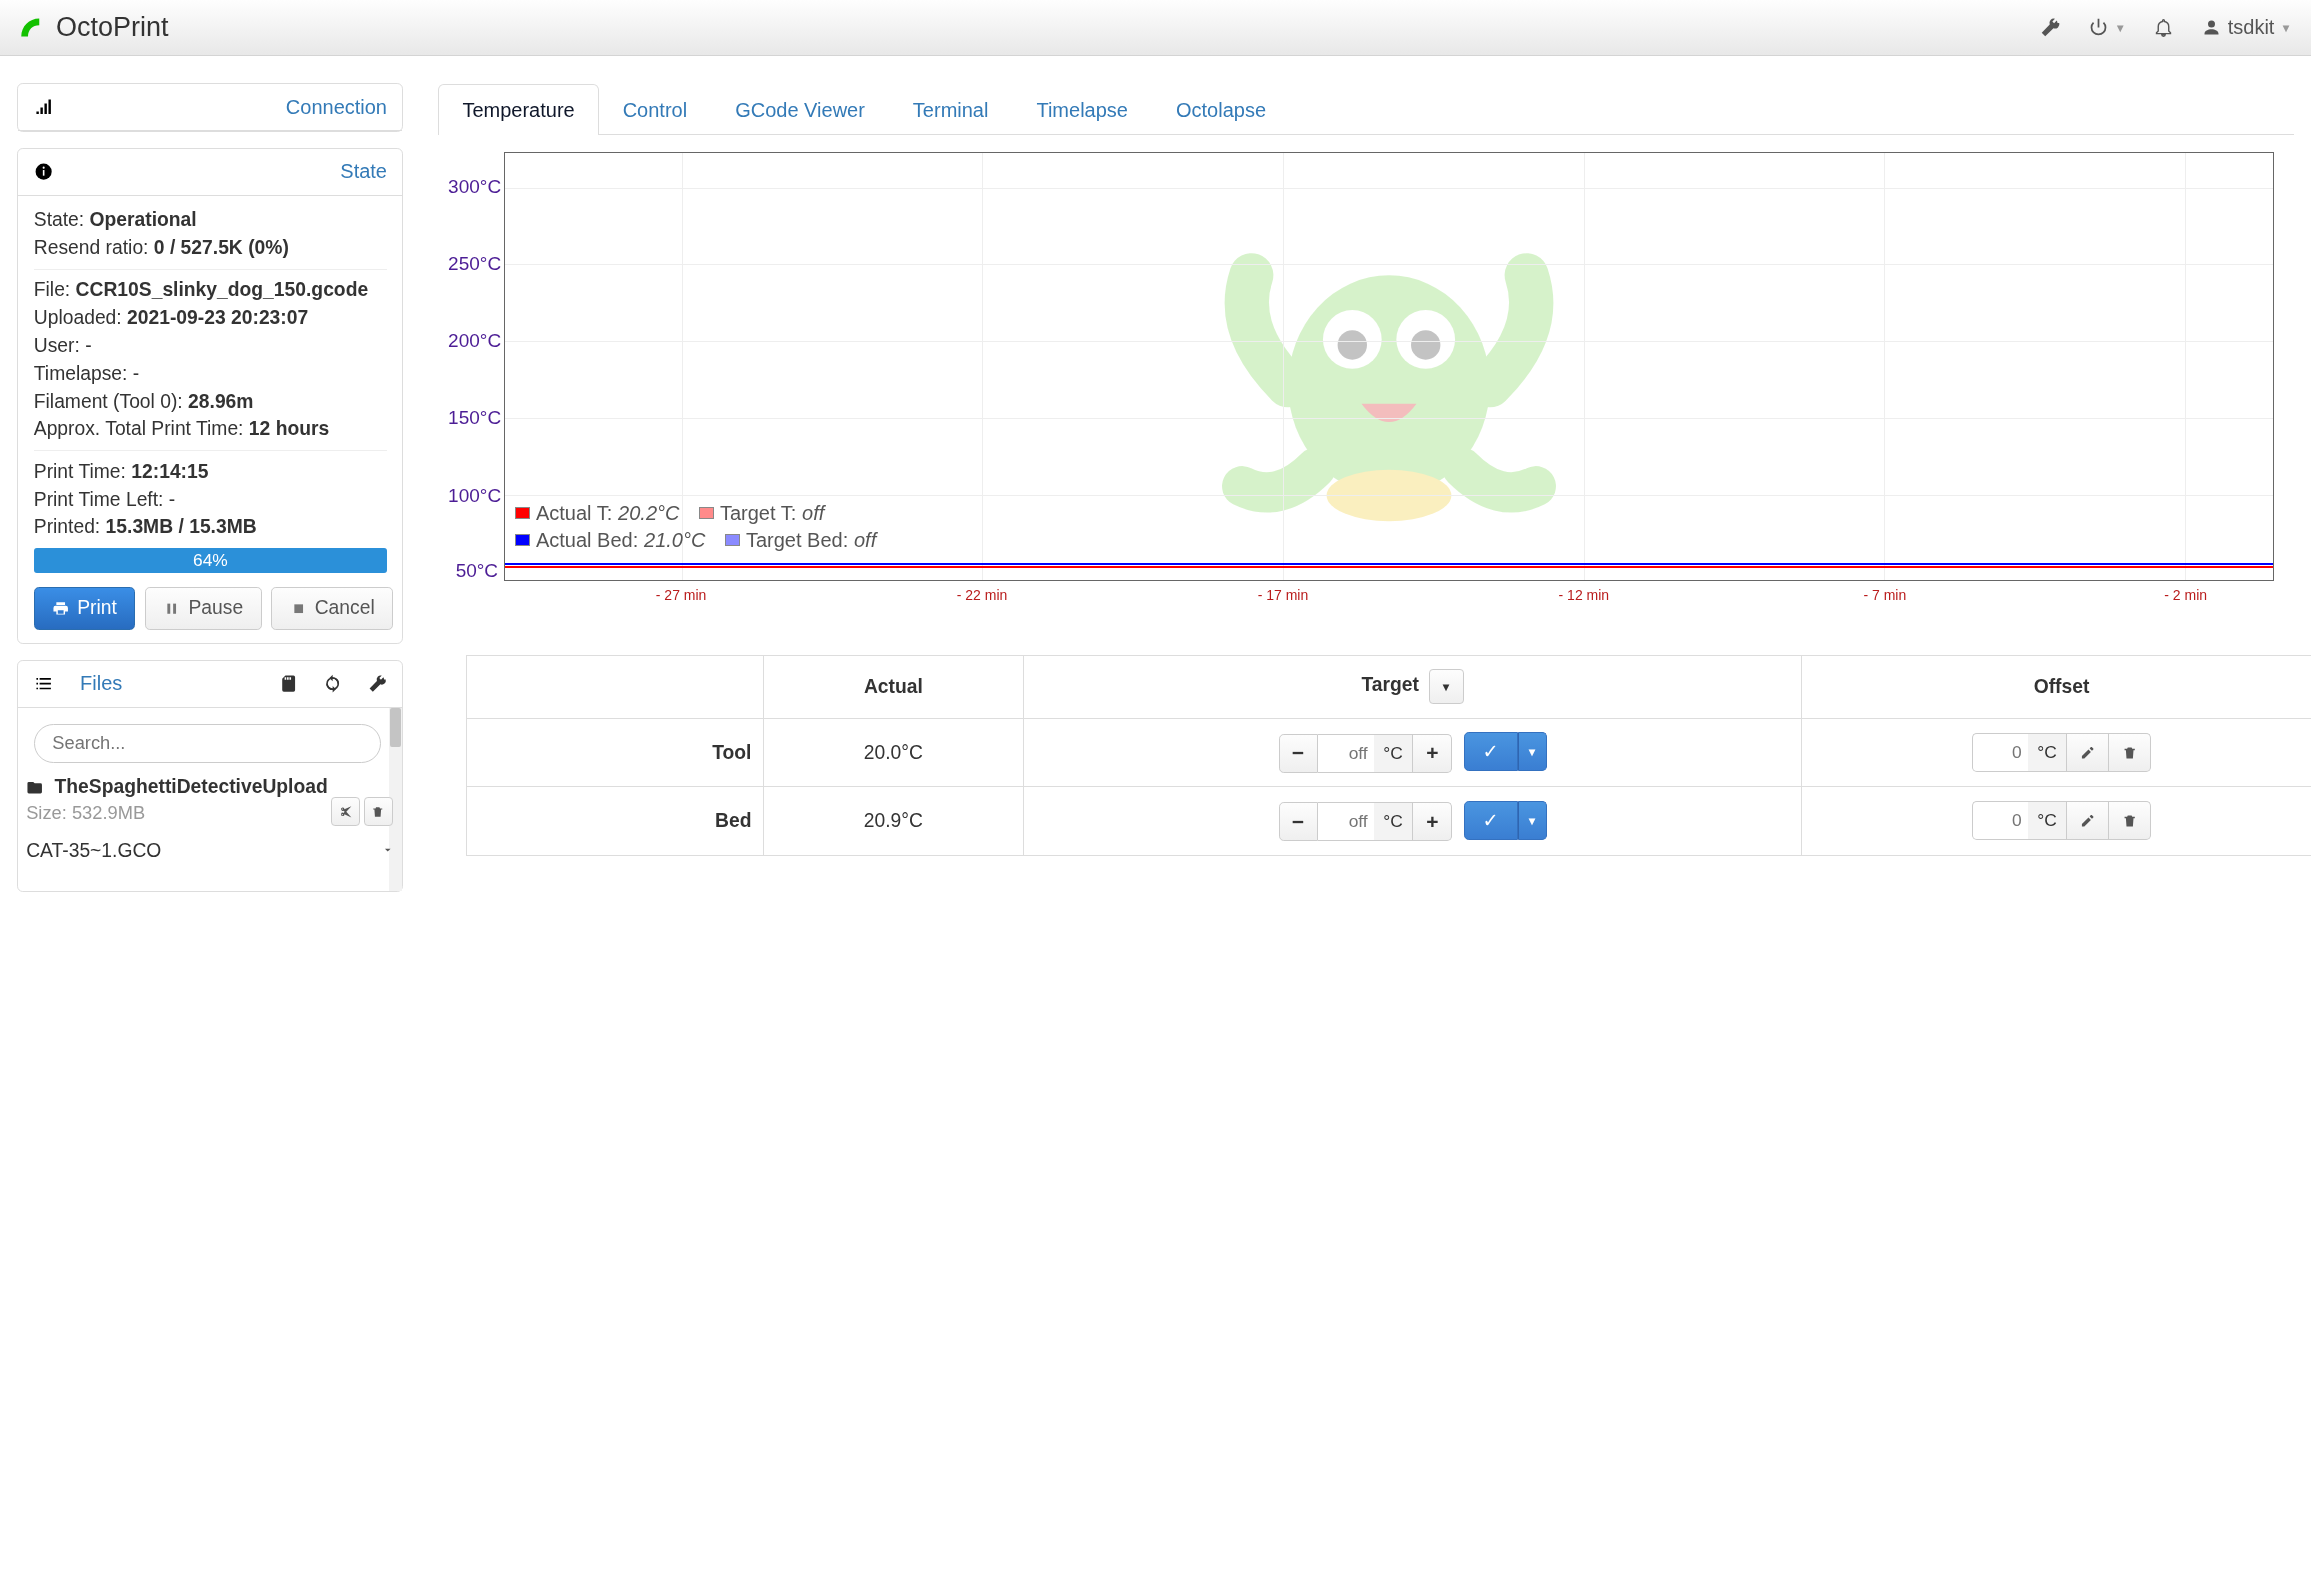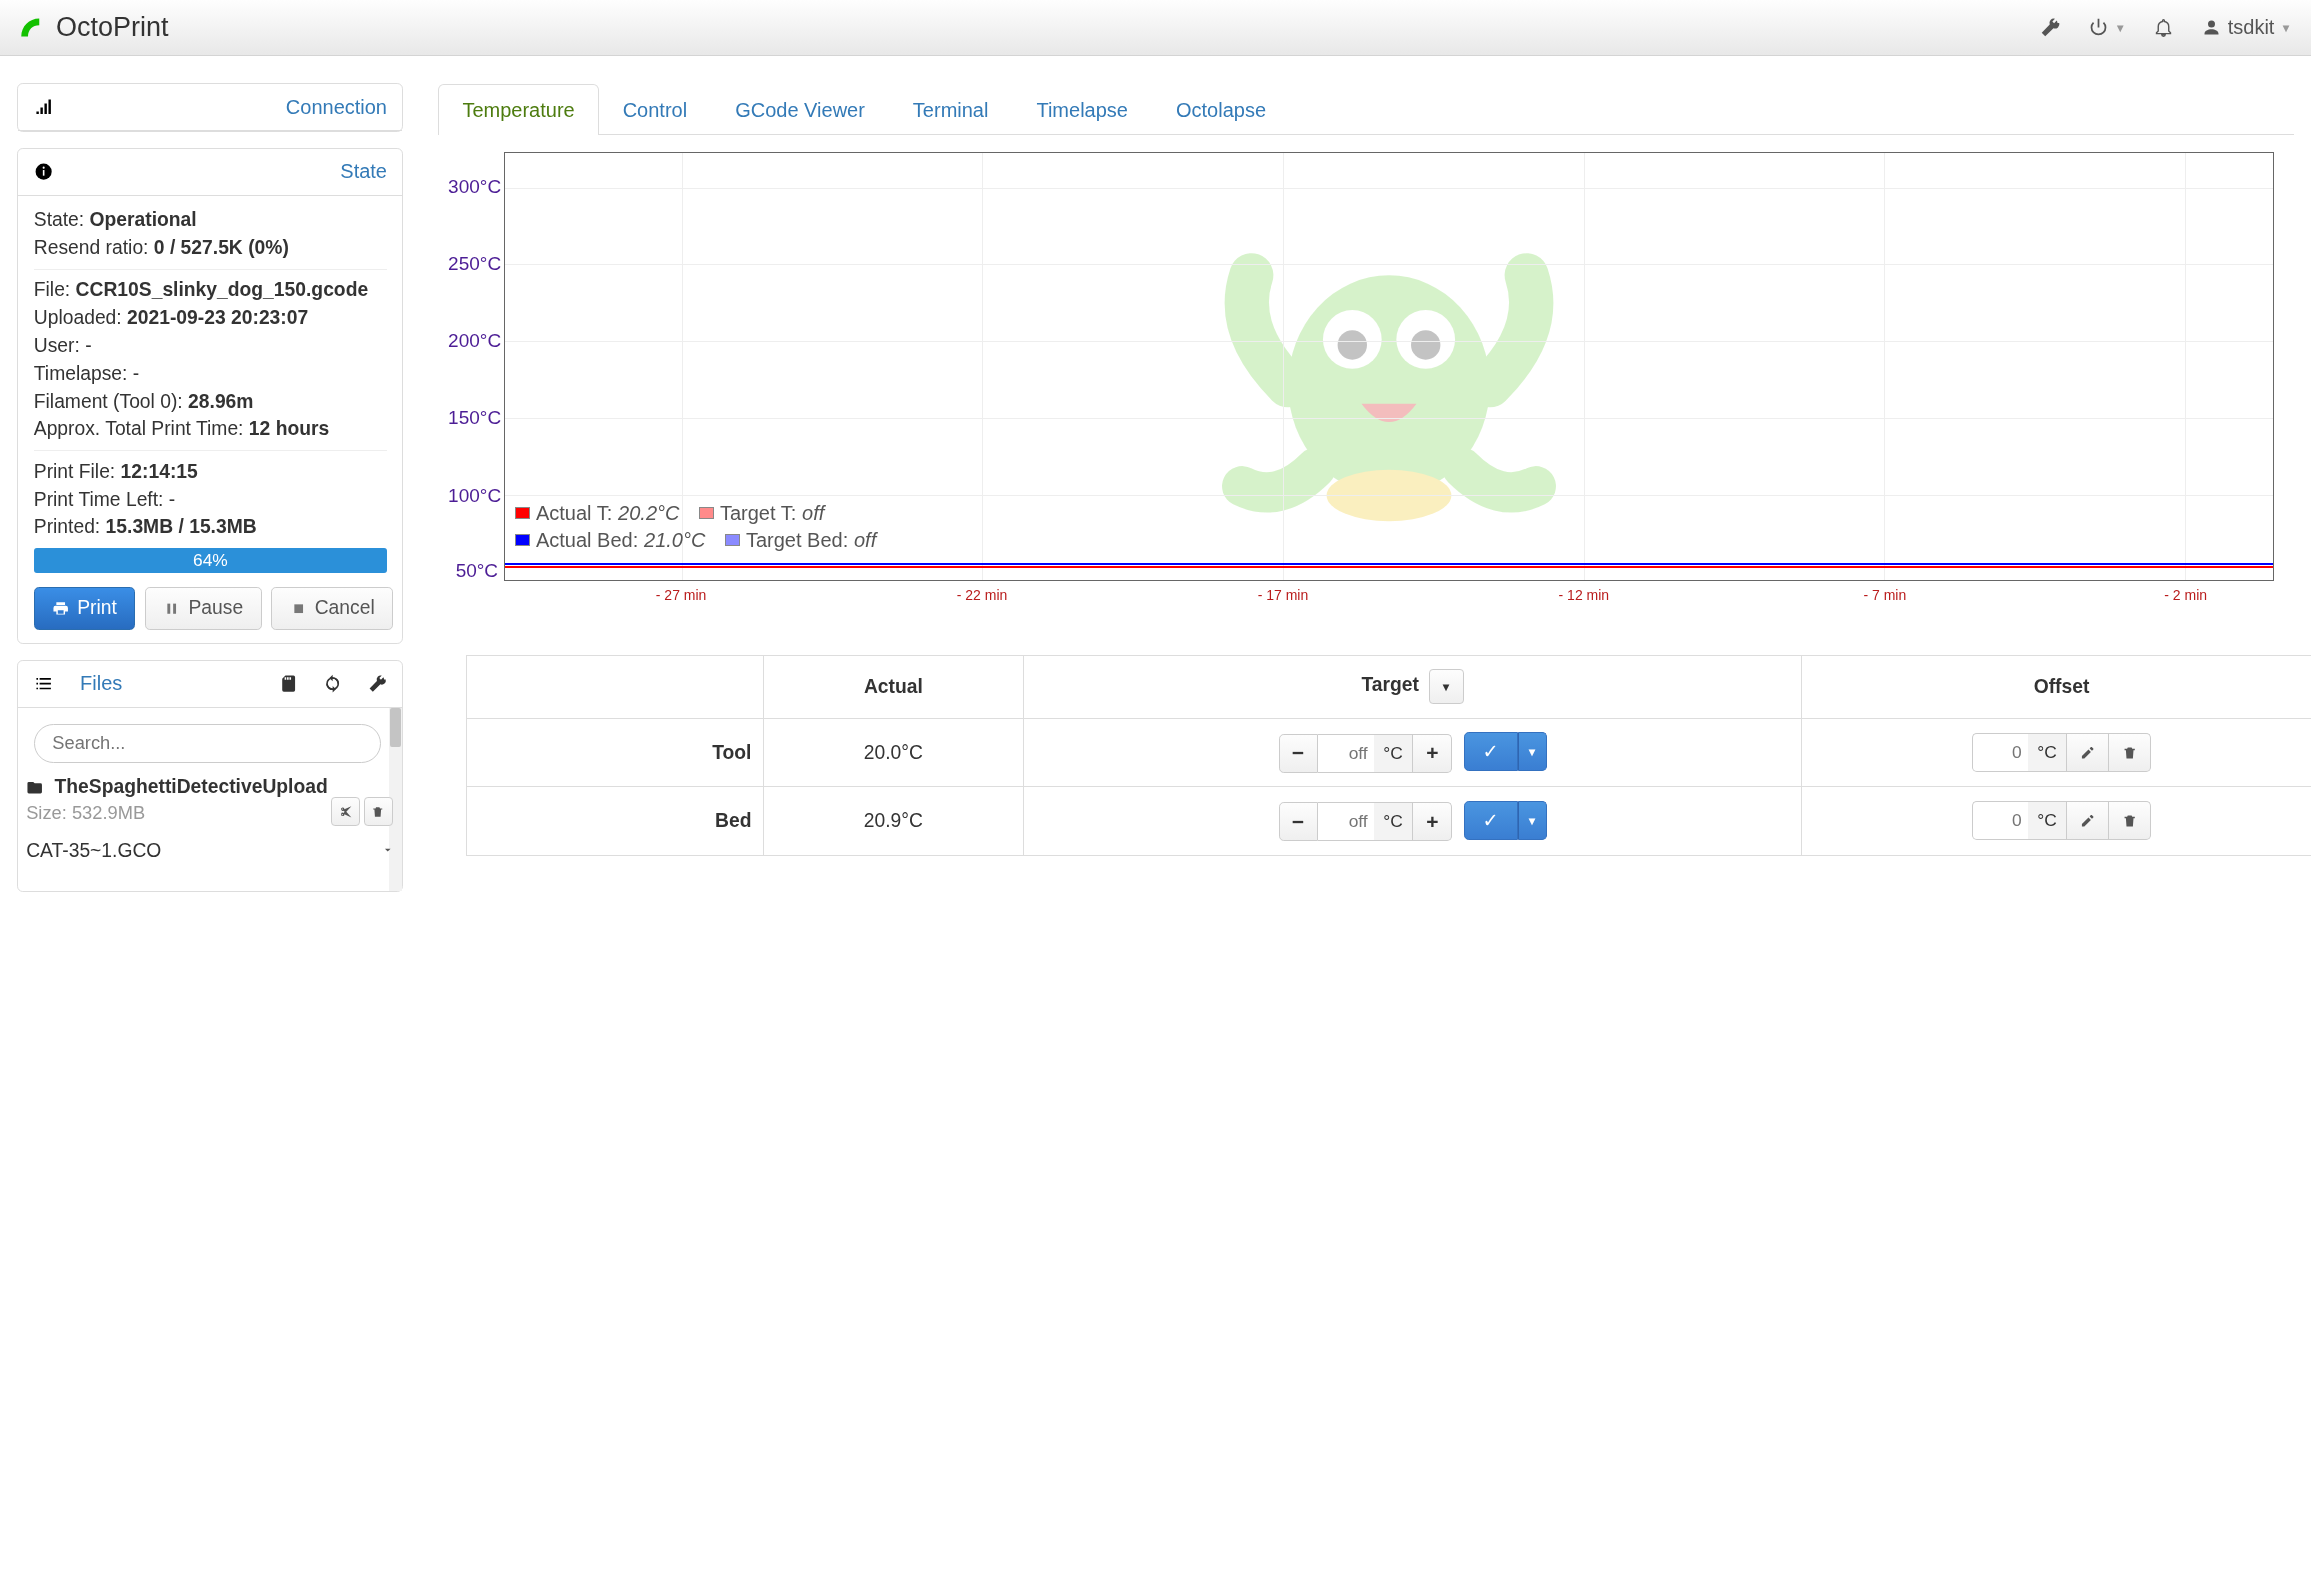--- a/index.html
+++ b/index.html
@@ -139,21 +139,21 @@
   padding: 13.5px 23px;
   color: #337ab7;
   cursor: pointer;
   font-size: 20px;
   border: 1px solid transparent;
   border-bottom: none;
   position: relative;
   top: 1px;
 }
 .tab.active {
-  color: #4d7c0f;
+  color: #0f172a;
   border-color: #ddd;
   border-radius: 5.8px 5.8px 0 0;
   background: #fff;
 }
 
 .chart-wrap { padding: 17.4px 9.7px 9.7px 9.7px; }
 .chart-area {
   position: relative;
   height: 429px;
   margin-left: 56px;
@@ -379,21 +379,21 @@
         <div class="info-line"><span>State:</span> <b>Operational</b></div>
         <div class="info-line"><span>Resend ratio:</span> <b>0 / 527.5K (0%)</b></div>
         <hr>
         <div class="info-line"><span>File:</span> <b>CCR10S_slinky_dog_150.gcode</b></div>
         <div class="info-line"><span>Uploaded:</span> <b>2021-09-23 20:23:07</b></div>
         <div class="info-line"><span>User:</span> <span>-</span></div>
         <div class="info-line"><span>Timelapse:</span> <span>-</span></div>
         <div class="info-line"><span>Filament (Tool 0):</span> <b>28.96m</b></div>
         <div class="info-line"><span>Approx. Total Print Time:</span> <b>12 hours</b></div>
         <hr>
-        <div class="info-line"><span>Print File:</span> <b>12:14:15</b></div>
+        <div class="info-line"><span>Print Time:</span> <b>12:14:15</b></div>
         <div class="info-line"><span>Print Time Left:</span> <span>-</span></div>
         <div class="info-line"><span>Printed:</span> <b>15.3MB / 15.3MB</b></div>
         <div class="progress">
           <div class="progress-bar" style="width:100%">64%</div>
         </div>
         <div class="btn-row">
           <button class="btn btn-primary">
             <svg viewBox="0 0 24 24" fill="#fff">
                 <path d="M19 8H5a3 3 0 0 0-3 3v5h4v4h12v-4h4v-5a3 3 0 0 0-3-3zm-3 11H8v-5h8zM18 3H6v4h12z"></path>
               </svg>

